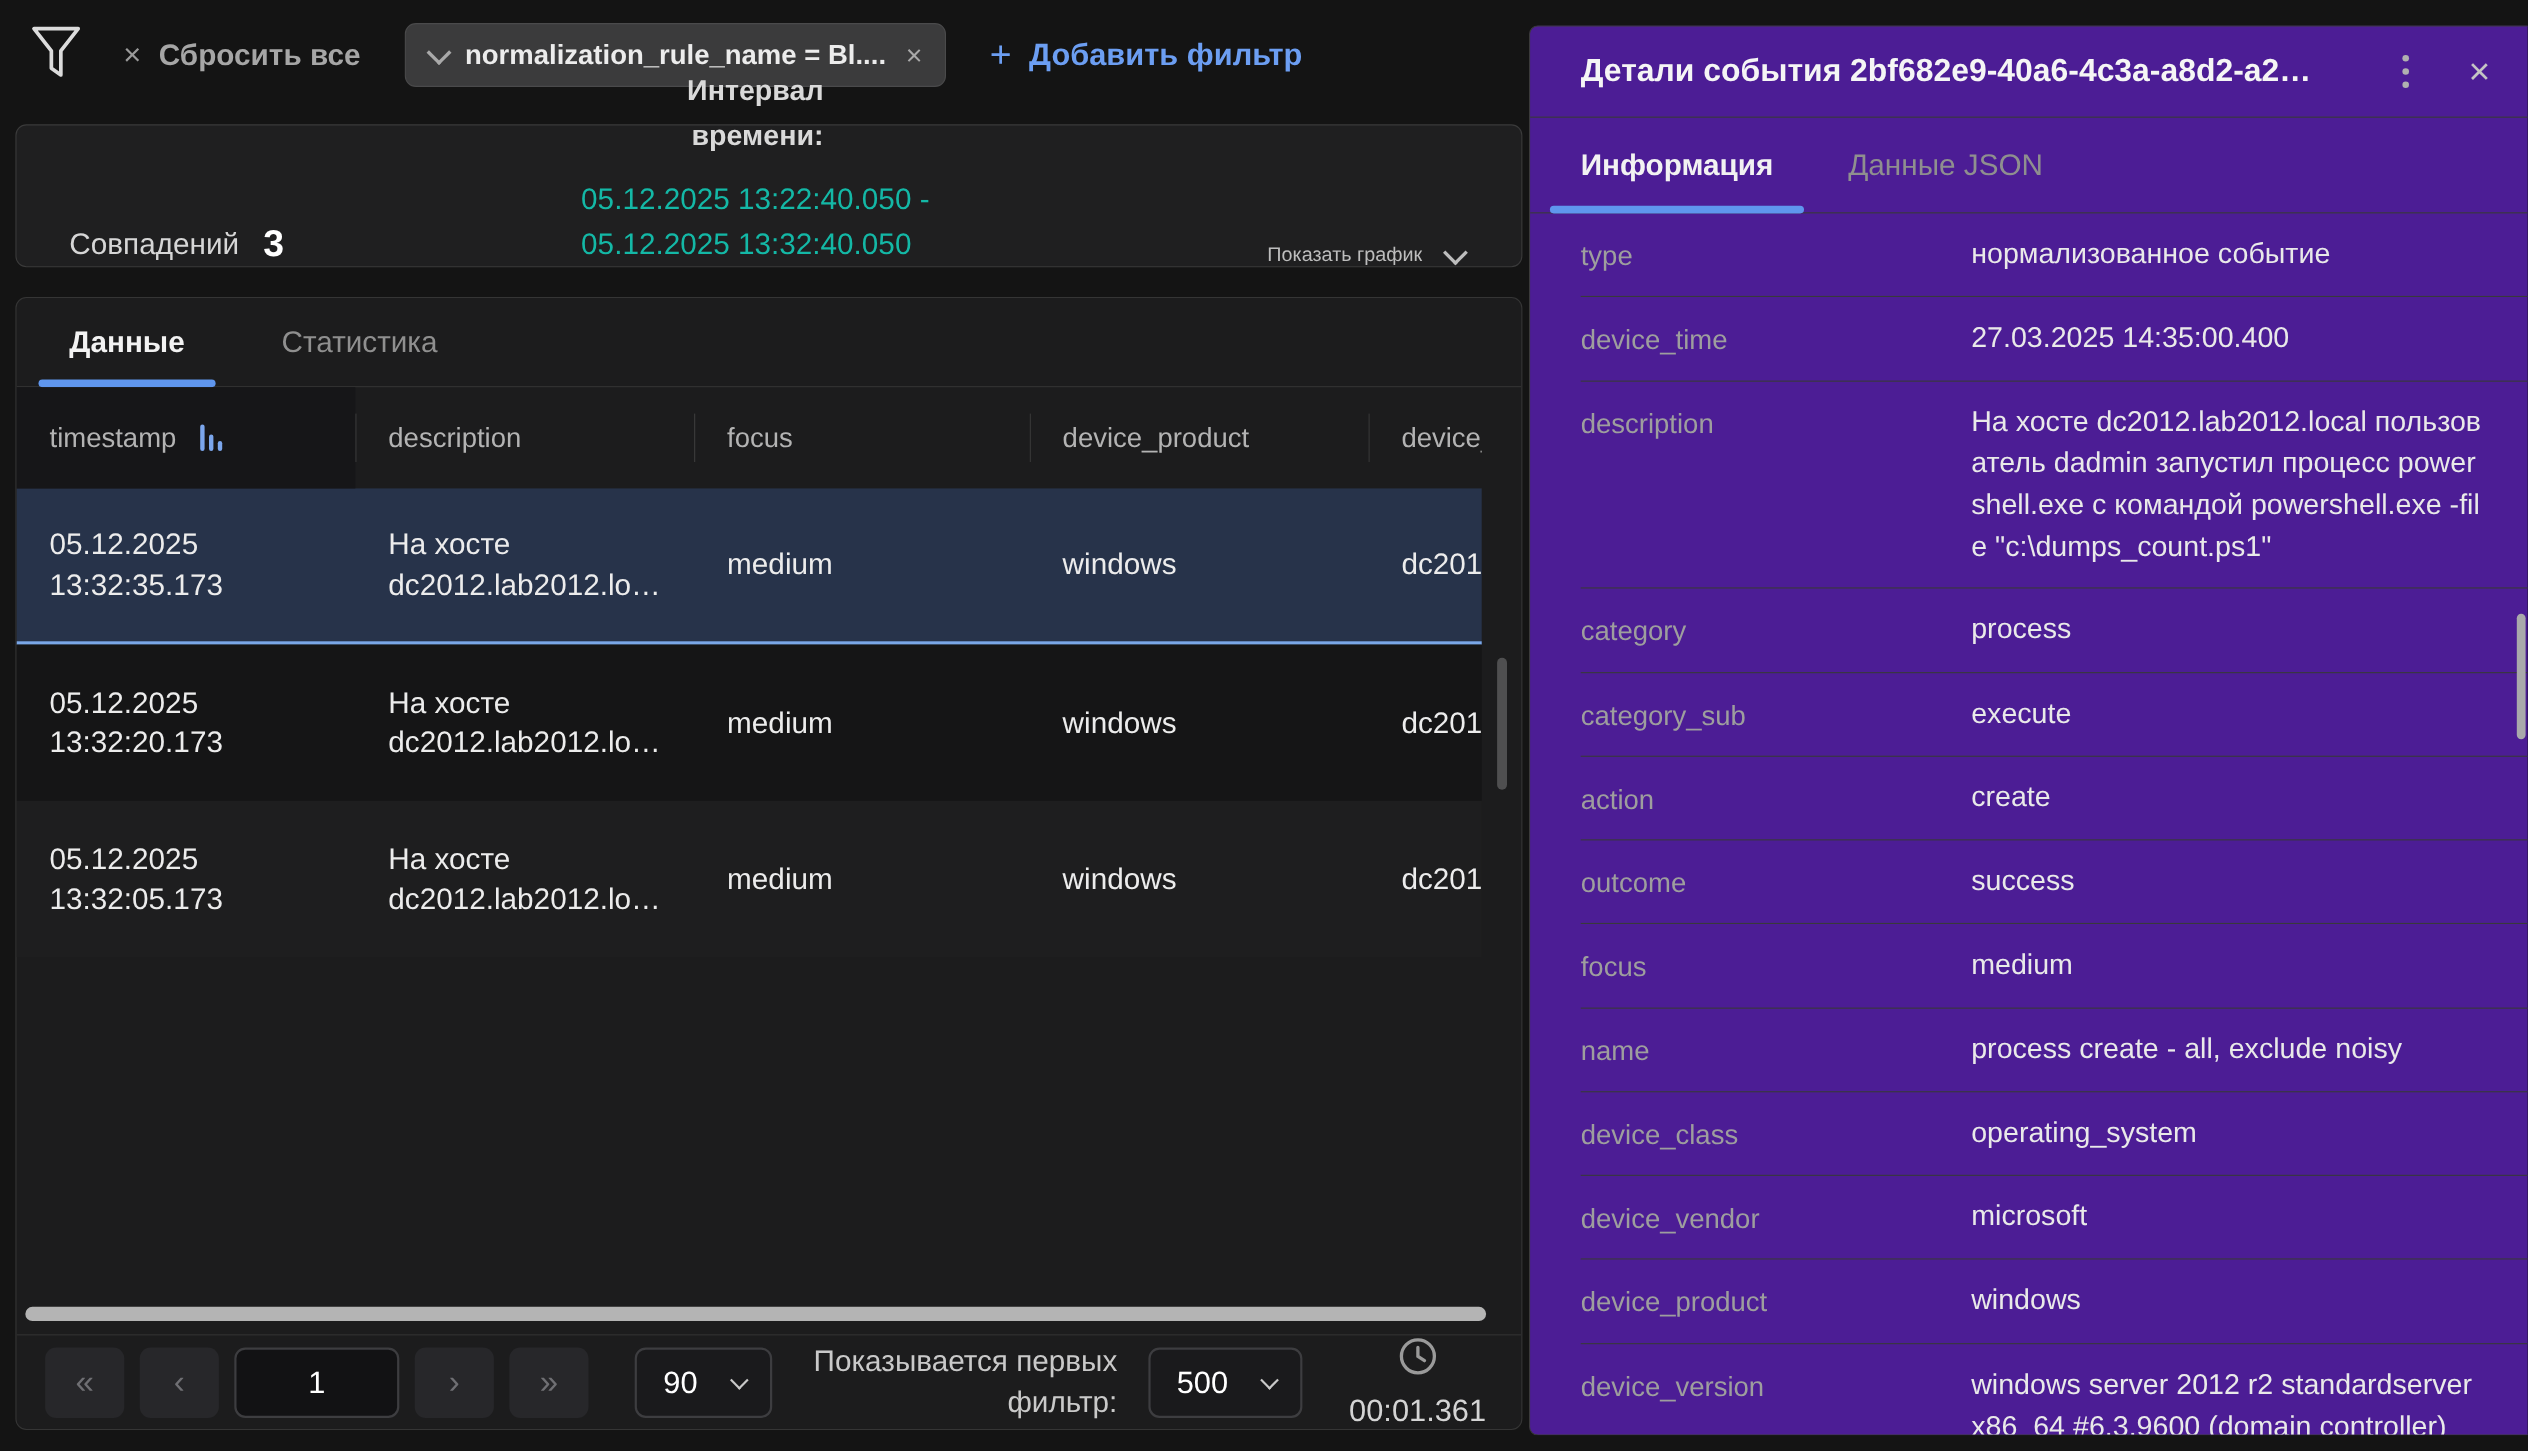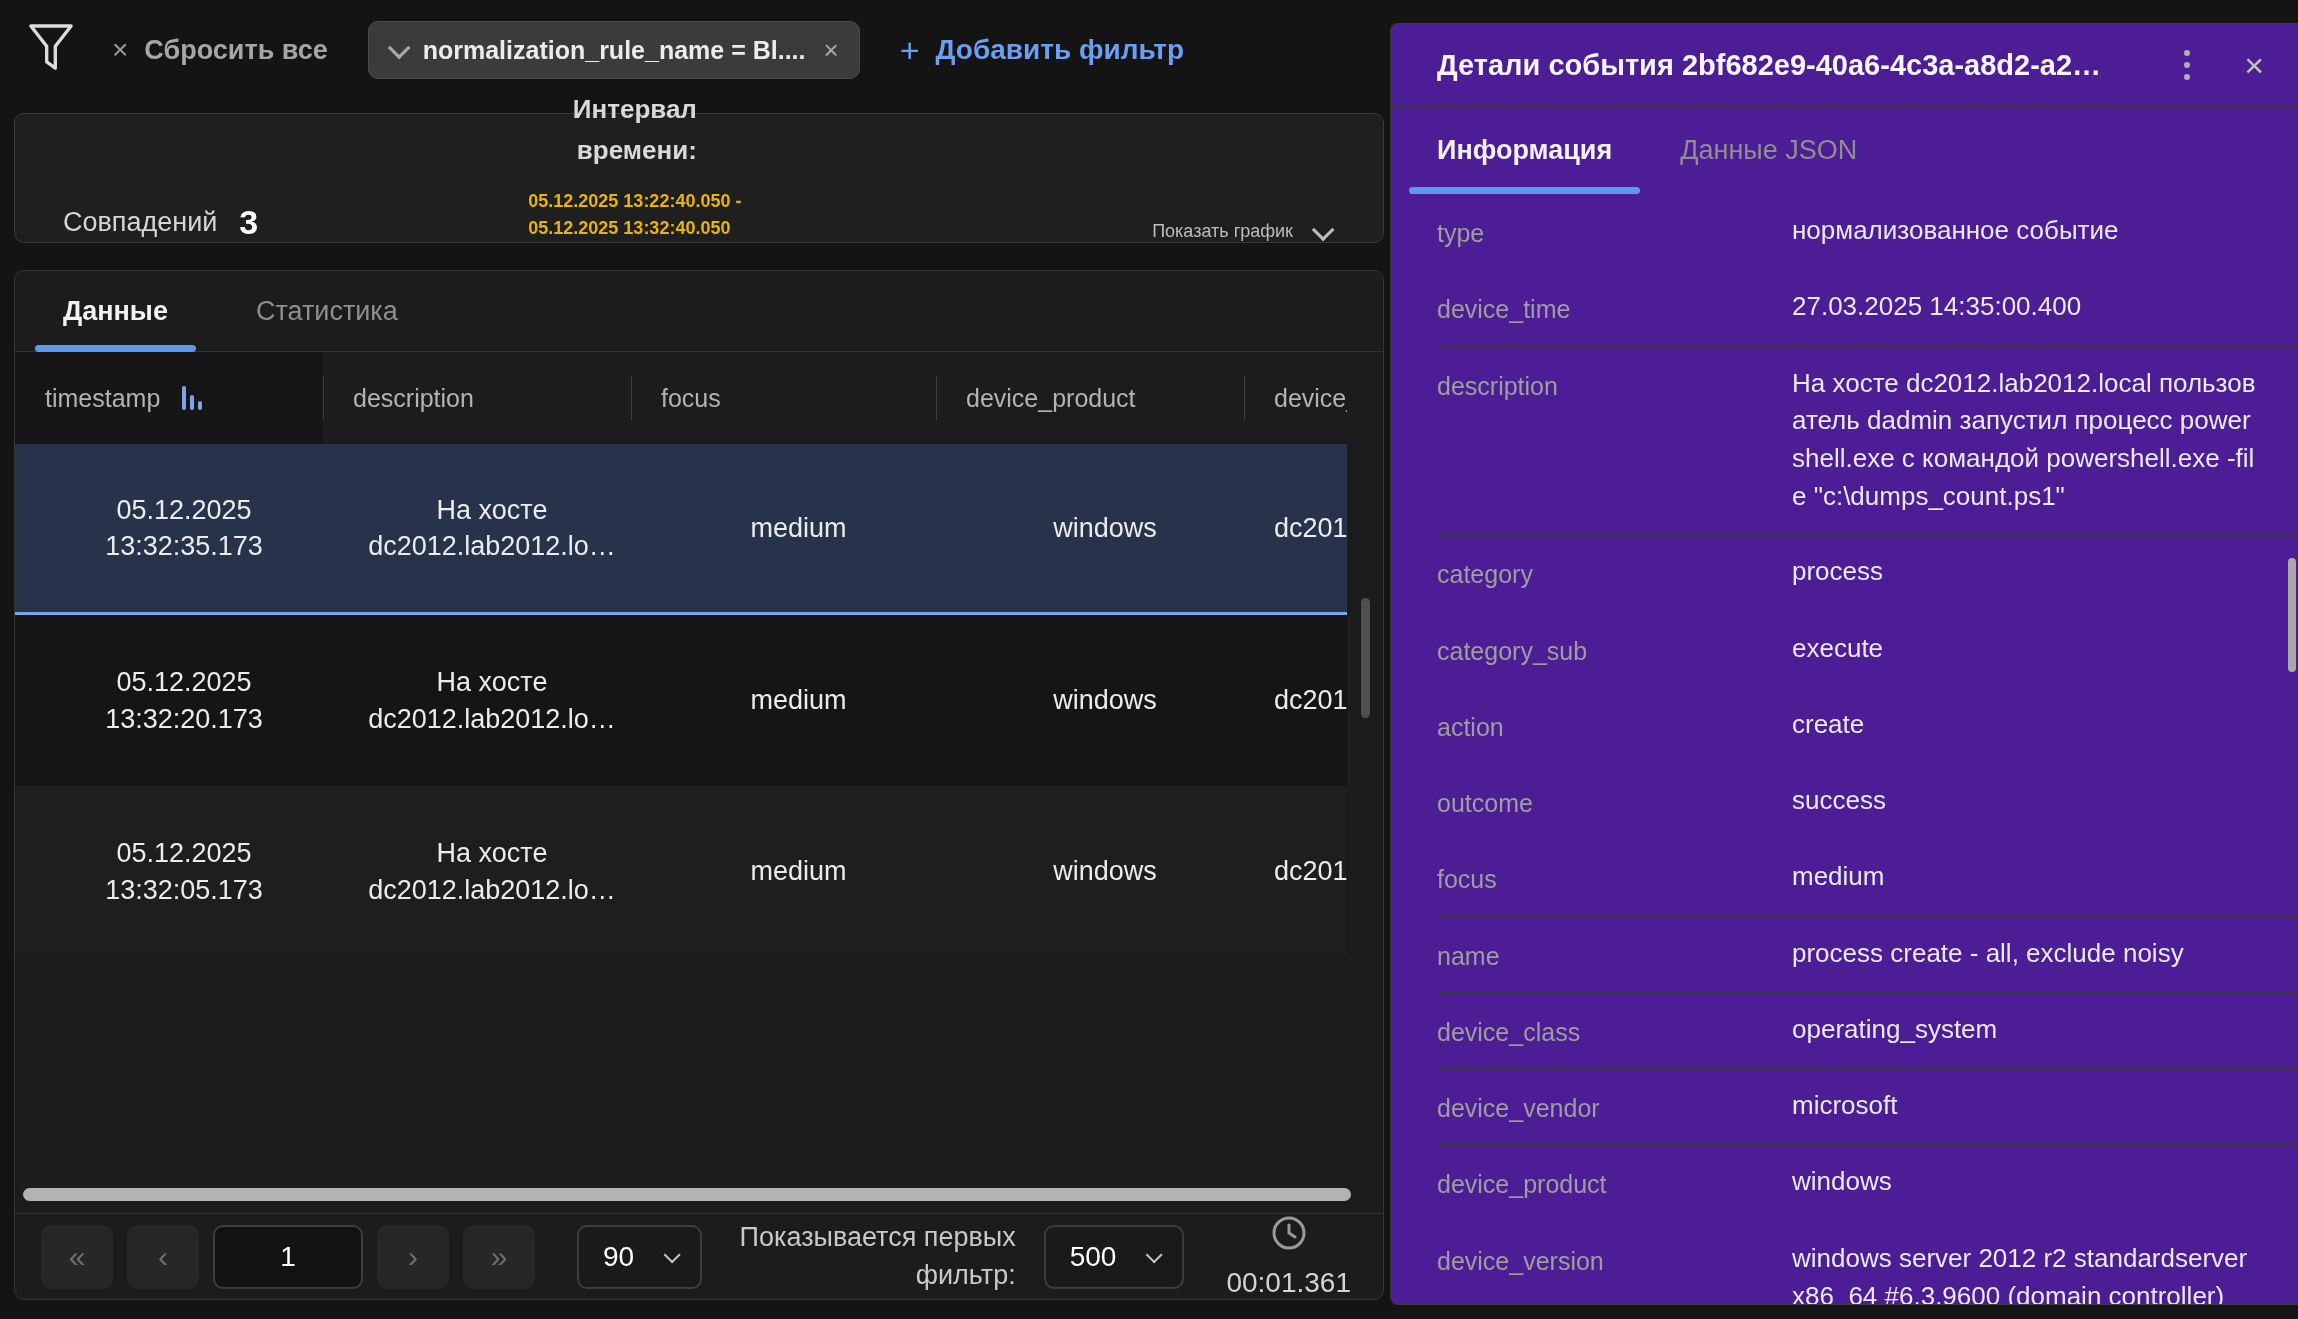--- a/index.html
+++ b/index.html
@@ -19,40 +19,40 @@
   .chev{width:13px;height:13px;border-right:3px solid #a9a9a9;border-bottom:3px solid #a9a9a9;transform:rotate(45deg) translateY(-3px);display:inline-block;}
   .add-filter{margin-left:40px;display:flex;align-items:center;gap:16px;color:#6c9ef2;font-size:28px;font-weight:700;cursor:pointer;}
   .add-filter .plus{font-size:34px;font-weight:400;line-height:1;}
   
   .summary{position:absolute;left:14px;top:113px;width:1370px;height:130px;background:#1f1f20;border:1px solid #3a3a3a;border-radius:10px;box-sizing:border-box;display:flex;align-items:flex-end;}
   .matches{margin-left:48px;display:flex;align-items:center;gap:22px;}
   .matches .lbl{font-size:27px;color:#d6d6d6;}
   .matches .cnt{font-size:34px;font-weight:700;color:#ffffff;}
   .interval{display:flex;gap:18px;margin-left:270px;align-items:center;flex-direction:column;}
   .interval .lbl{font-size:26px;font-weight:700;color:#d9d9d9;text-align:right;line-height:1.55;white-space:pre-line;}
-  .interval .val{font-size:18px;font-weight:700;color:#eab308;line-height:1.5;white-space:pre-line;}
+  .interval .val{font-size:27px;font-weight:400;color:#14b8a6;line-height:1.5;white-space:pre-line;}
   .show-chart{margin-left:auto;margin-right:54px;display:flex;align-items:center;gap:20px;color:#bdbdbd;font-size:18px;cursor:pointer;}
   .show-chart .chev{border-color:#bdbdbd;}
   
   .data-panel{position:absolute;left:14px;top:270px;width:1370px;height:1030px;background:#1c1c1d;border:1px solid #353535;border-radius:10px;box-sizing:border-box;overflow:hidden;}
   .tabs{height:80px;display:flex;align-items:center;padding-left:48px;gap:88px;border-bottom:1px solid #333;}
   .tab{position:relative;font-size:27px;color:#8f8f8f;cursor:pointer;}
   .tab.active{color:#f2f2f2;font-weight:700;}
   .tab.active::after{content:"";position:absolute;left:-28px;right:-28px;bottom:-25px;height:7px;border-radius:4px;background:#5f96ee;}
   .thead,.trow{display:grid;grid-template-columns:308px 308px 305px 308px 1fr;margin-right:36px;}
   .thead{height:92px;}
   .th{display:flex;align-items:center;padding-left:30px;color:#b3b3b3;font-size:25px;position:relative;overflow:hidden;white-space:nowrap;}
   .th + .th::before{content:"";position:absolute;left:0;top:24px;bottom:24px;width:1px;background:#3f3f3f;}
   .th.sorted{background:#161618;text-align:center;}
   .sort-icon{display:flex;align-items:flex-end;gap:4px;margin-left:22px;}
   .sort-icon i{display:block;width:4px;background:#7ba6ec;border-radius:2px;}
   .sort-icon i:nth-child(1){height:24px;}
   .sort-icon i:nth-child(2){height:15px;}
   .sort-icon i:nth-child(3){height:9px;}
-  .trow{height:171px;box-sizing:border-box;cursor:pointer;text-align:center;}
+  .trow{height:142px;box-sizing:border-box;cursor:pointer;}
   .trow .cell{padding-left:30px;display:flex;flex-direction:column;justify-content:center;font-size:27px;line-height:1.35;color:#ececec;white-space:pre-line;overflow:hidden;}
   .trow.selected{background:#27334a;border-bottom:3px solid #7aa7e8;}
   .trow.r2{background:#151516;}
   .trow.r3{background:#1e1e1f;}
   .vscroll{position:absolute;right:13px;top:327px;width:9px;height:120px;background:#4f4f50;border-radius:5px;}
   .hscroll{position:absolute;left:8px;right:32px;bottom:98px;height:13px;background:#b4b4b4;border-radius:7px;}
   .pagination{position:absolute;left:0;right:0;bottom:0;height:86px;border-top:1px solid #333;display:flex;align-items:center;padding:0 26px;gap:14px;box-sizing:border-box;}
   .pg-btn{width:72px;height:64px;background:#27272a;border-radius:10px;color:#6f6f73;font-size:30px;display:flex;align-items:center;justify-content:center;cursor:pointer;user-select:none;}
   .pg-input{width:150px;height:64px;background:#121214;border:2px solid #3d3d40;border-radius:10px;color:#fff;font-size:28px;text-align:center;box-sizing:border-box;font-family:inherit;}
   .select{height:64px;box-sizing:border-box;display:flex;align-items:center;gap:30px;padding:0 24px;background:#1a1a1c;border:2px solid #3d3d40;border-radius:10px;font-size:28px;color:#fff;cursor:pointer;}

